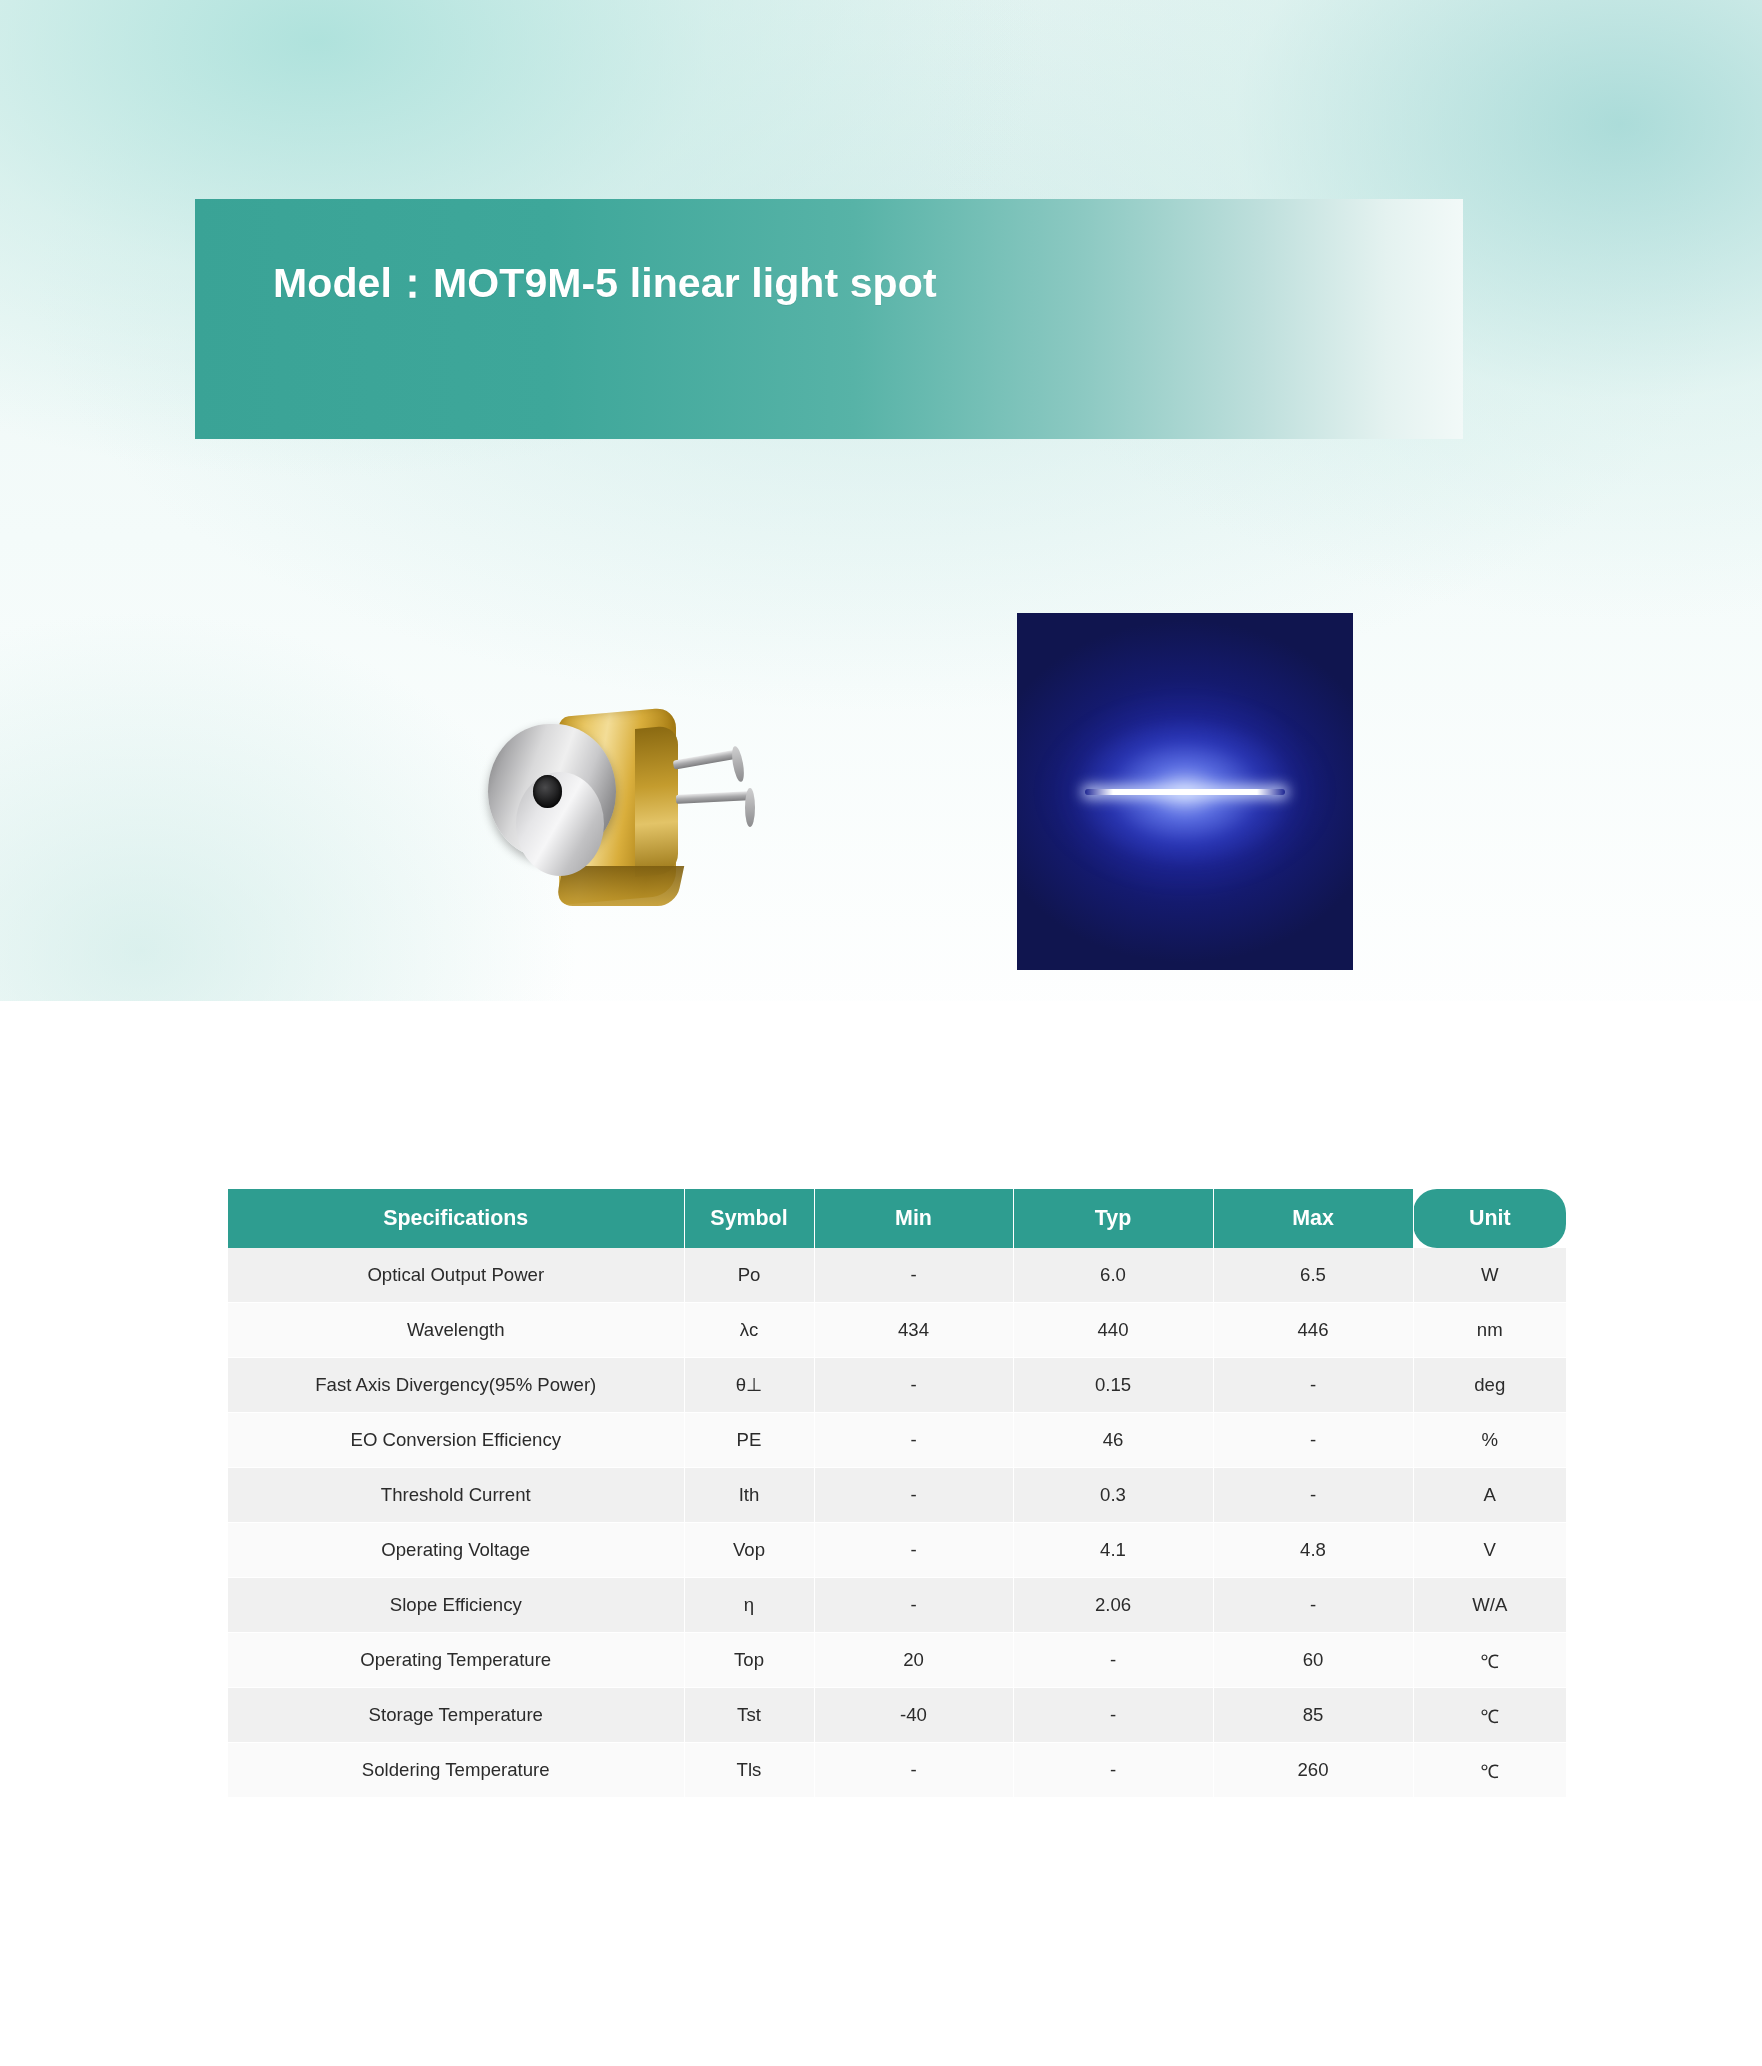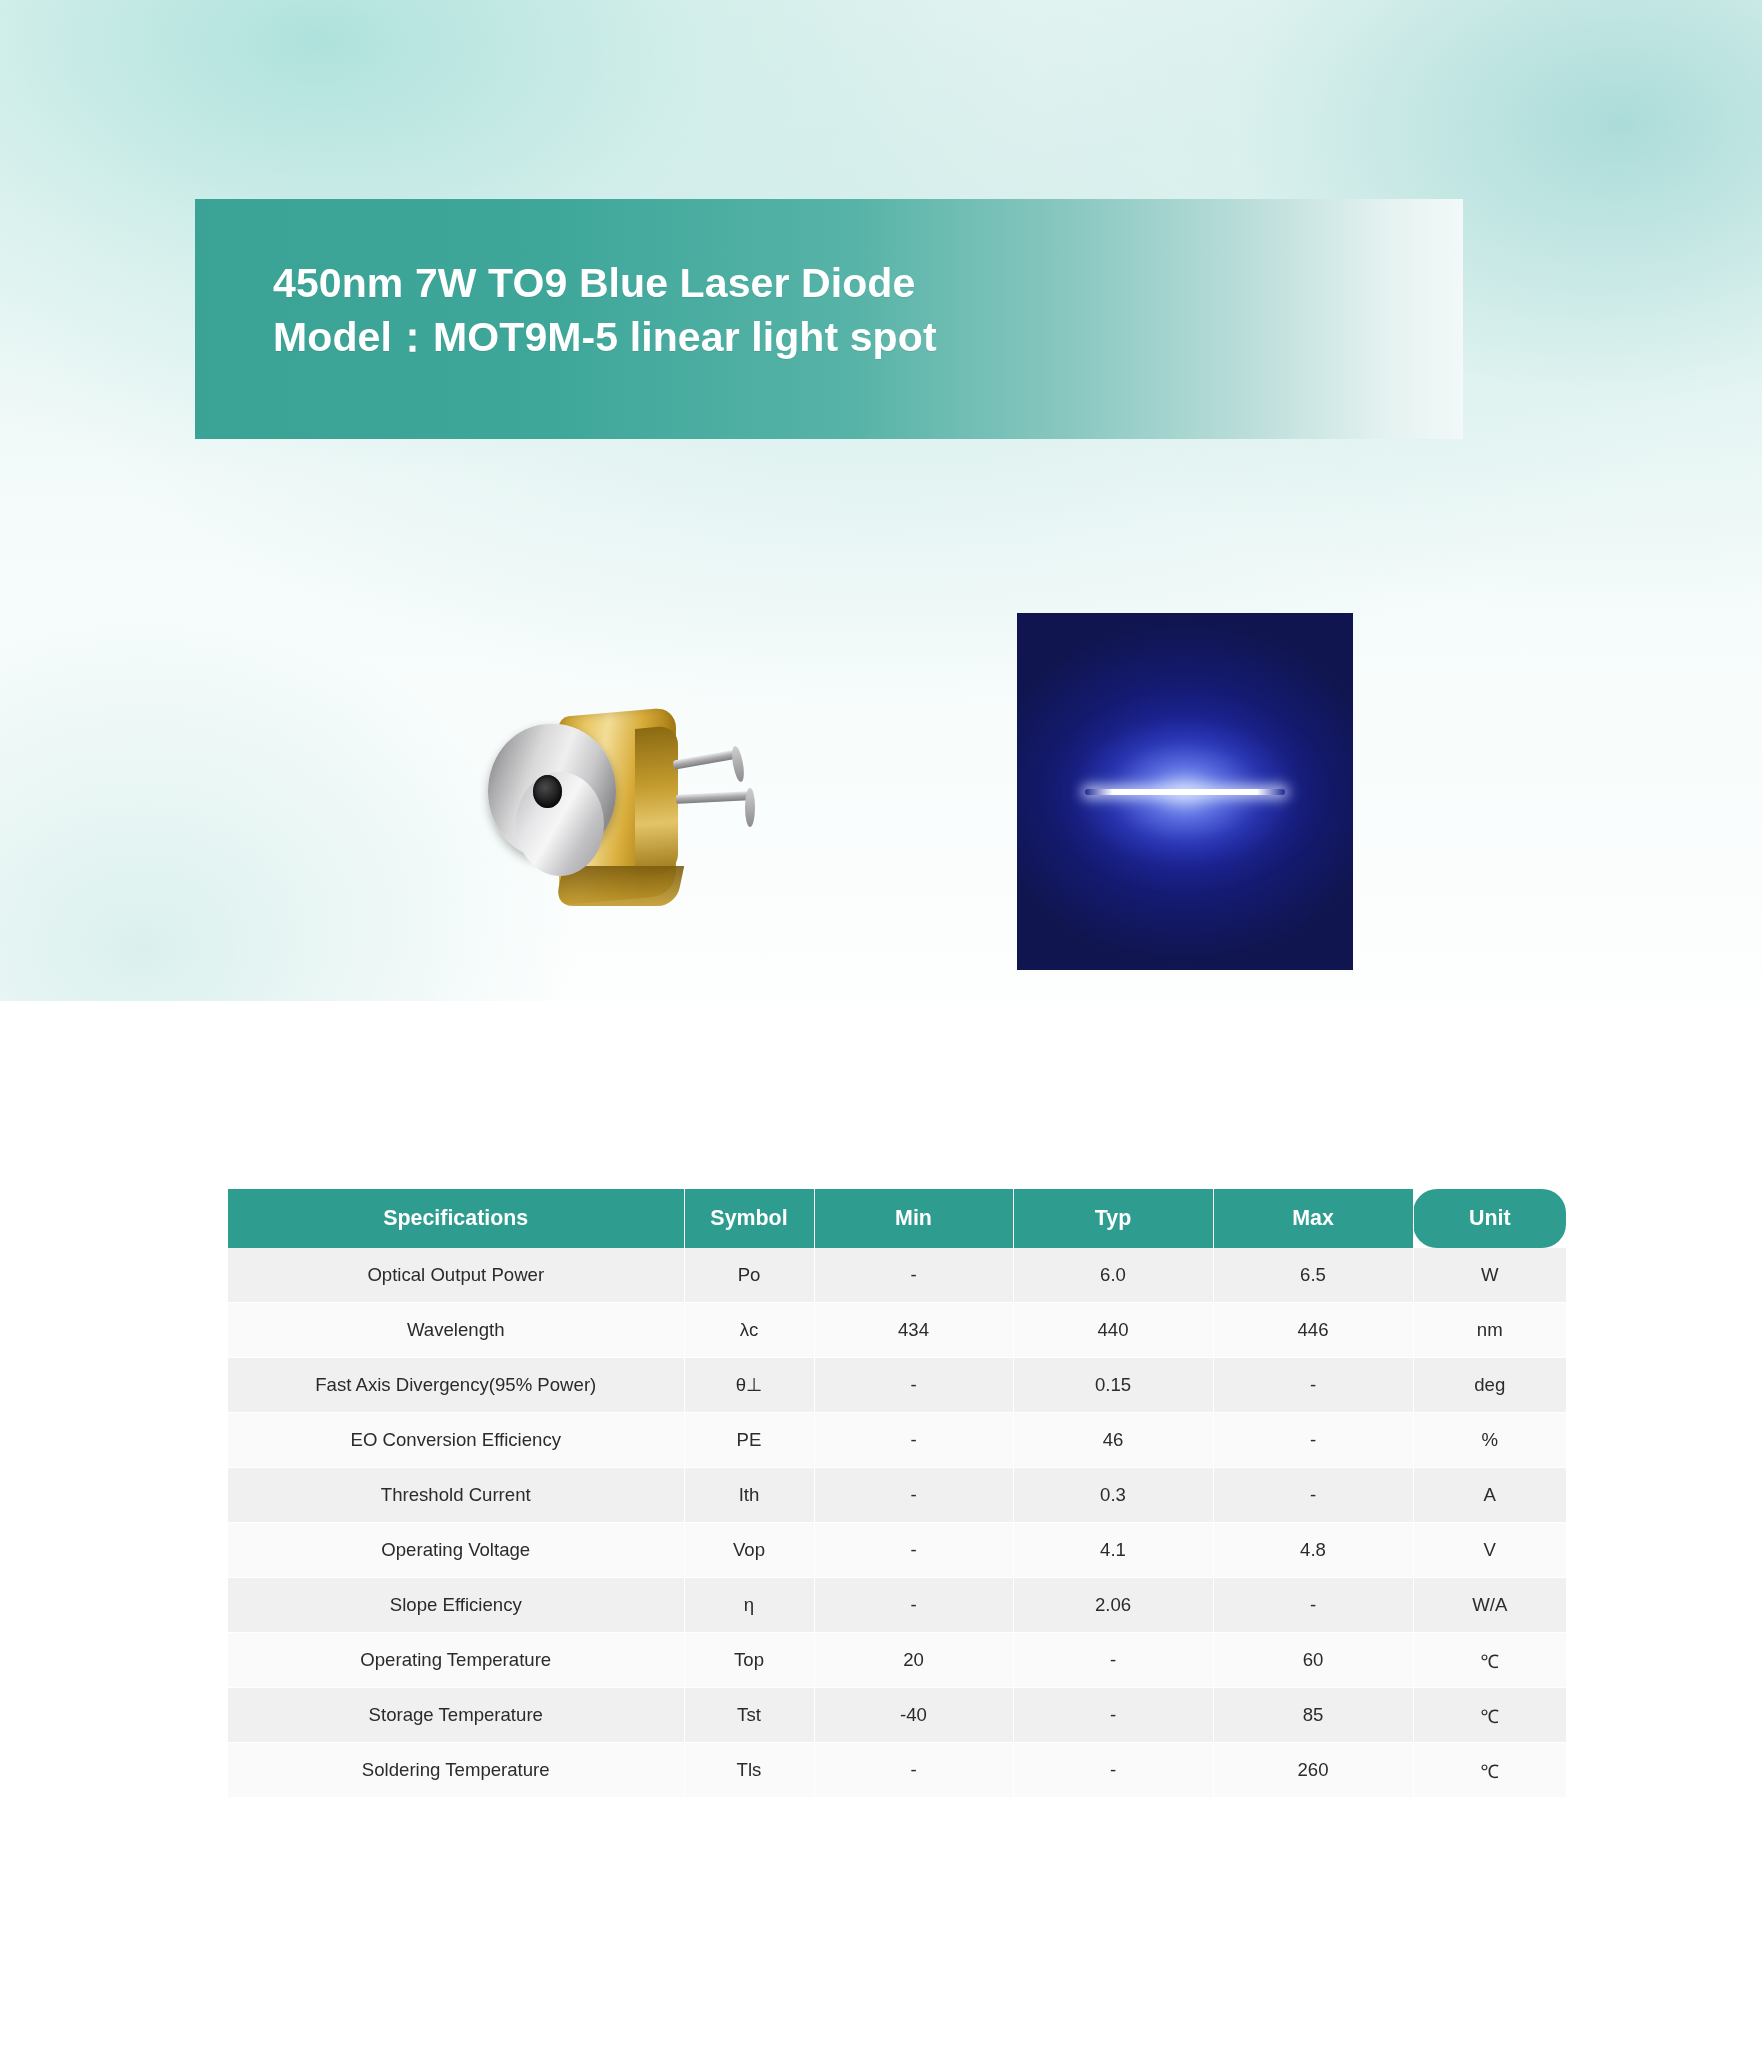--- a/index.html
+++ b/index.html
@@ -225,21 +225,20 @@
   .col-unit   { width: 153px; }
 </style>
 </head>
 <body>
 
 <div class="bg-wash"></div>
 <div class="bg-fade-bottom"></div>
 
 <div class="banner"></div>
 <div class="banner-title">
-  <span>450nm 7W TO9 Blue Laser Diode</span>
   <span class="line2">Model：MOT9M-5   linear light spot</span>
 </div>
 
 <div class="diode-photo">
   <div class="flange"></div>
   <div class="flange-edge"></div>
   <div class="flange-shadow"></div>
   <div class="pin pin1"></div>
   <div class="pin pin2"></div>
   <div class="pin-tip pin-tip1"></div>

